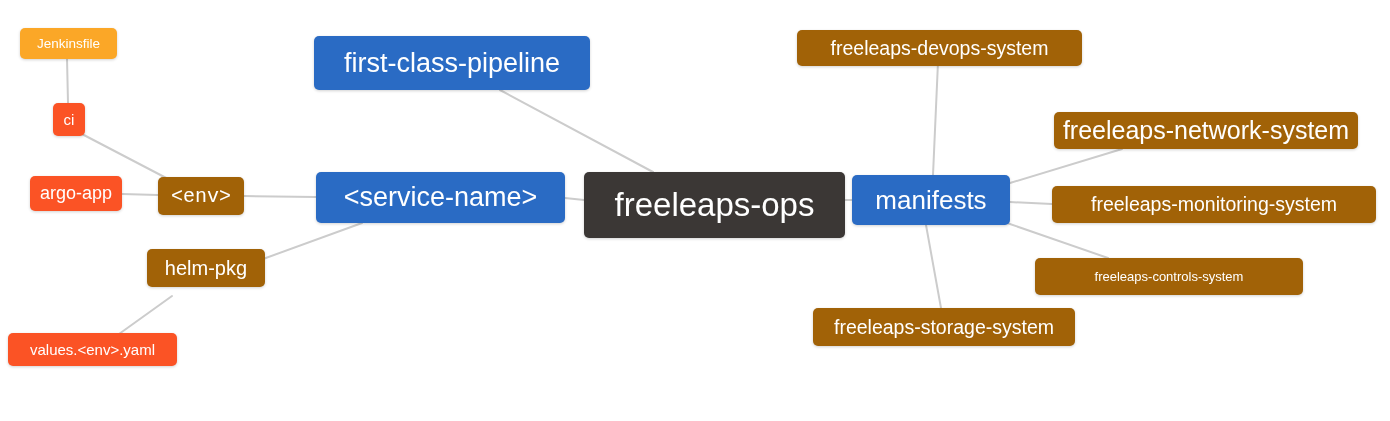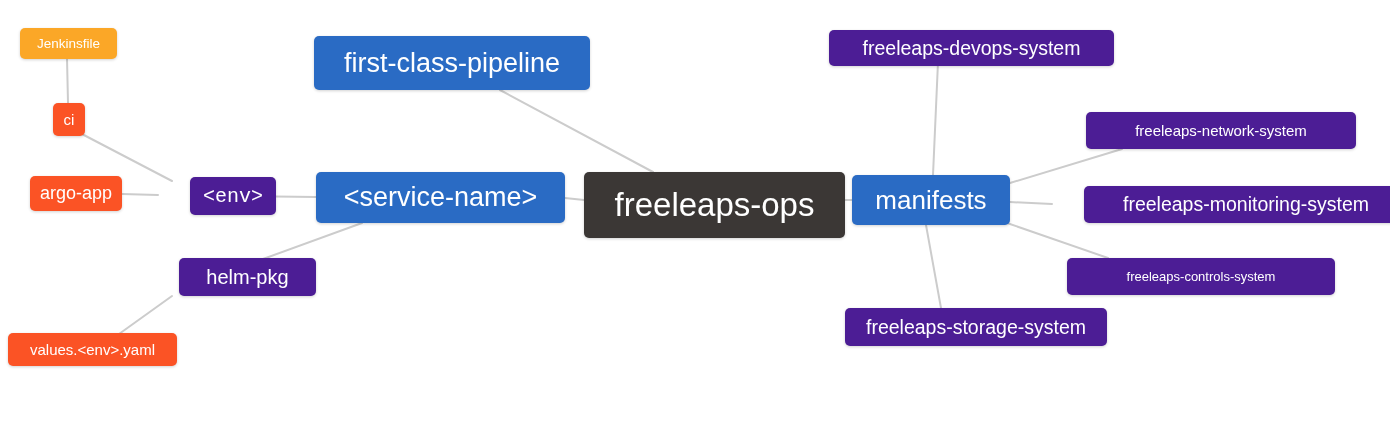--- a/index.html
+++ b/index.html
@@ -23,37 +23,37 @@
     justify-content: center;
     box-sizing: border-box;
     color: #ffffff;
     border-radius: 5px;
     white-space: nowrap;
     box-shadow: 0 1px 3px rgba(0,0,0,0.18);
     cursor: pointer;
     user-select: none;
   }
   .blue   { background: #2A6BC4; }
-  .green  { background: #4c1d95; margin-left: 32px; }
+  .green  { background: #a16207; }
   .red    { background: #FB5325; }
   .orange { background: #FBA727; }
   .dark   { background: #3B3735; }
 
   .n-jenkinsfile { left: 20px;  top: 28px;  width: 97px;  height: 31px; font-size: 13.5px; }
   .n-ci          { left: 53px;  top: 103px; width: 32px;  height: 33px; font-size: 15px; }
   .n-argo        { left: 30px;  top: 176px; width: 92px;  height: 35px; font-size: 18px; }
   .n-env         { left: 158px; top: 177px; width: 86px;  height: 38px; font-size: 20px; font-family: Liberation Mono, monospace; }
-  .n-helm        { left: 147px; top: 258px; width: 137px; height: 38px; font-size: 20px; }
+  .n-helm        { left: 147px; top: 249px; width: 118px; height: 38px; font-size: 20px; }
   .n-values      { left: 8px;   top: 333px; width: 169px; height: 33px; font-size: 15px; }
   .n-pipeline    { left: 314px; top: 36px;  width: 276px; height: 54px; font-size: 27px; }
   .n-service     { left: 316px; top: 172px; width: 249px; height: 51px; font-size: 27px; }
   .n-ops         { left: 584px; top: 172px; width: 261px; height: 66px; font-size: 33px; }
   .n-manifests   { left: 852px; top: 175px; width: 158px; height: 50px; font-size: 26px; }
   .n-devops      { left: 797px; top: 30px;  width: 285px; height: 36px; font-size: 19.5px; }
-  .n-network     { left: 1054px;top: 112px; width: 270px; height: 37px; font-size: 15px; }
+  .n-network     { left: 1054px;top: 112px; width: 304px; height: 37px; font-size: 25px; }
   .n-monitoring  { left: 1052px;top: 186px; width: 324px; height: 37px; font-size: 19.5px; text-align: right; }
   .n-controls    { left: 1035px;top: 258px; width: 268px; height: 37px; font-size: 13px; }
   .n-storage     { left: 813px; top: 308px; width: 262px; height: 38px; font-size: 19.5px; }
 </style>
 </head>
 <body>
 
 <div class="canvas">
 
   <svg class="edges" viewBox="0 0 1390 421" xmlns="http://www.w3.org/2000/svg">

